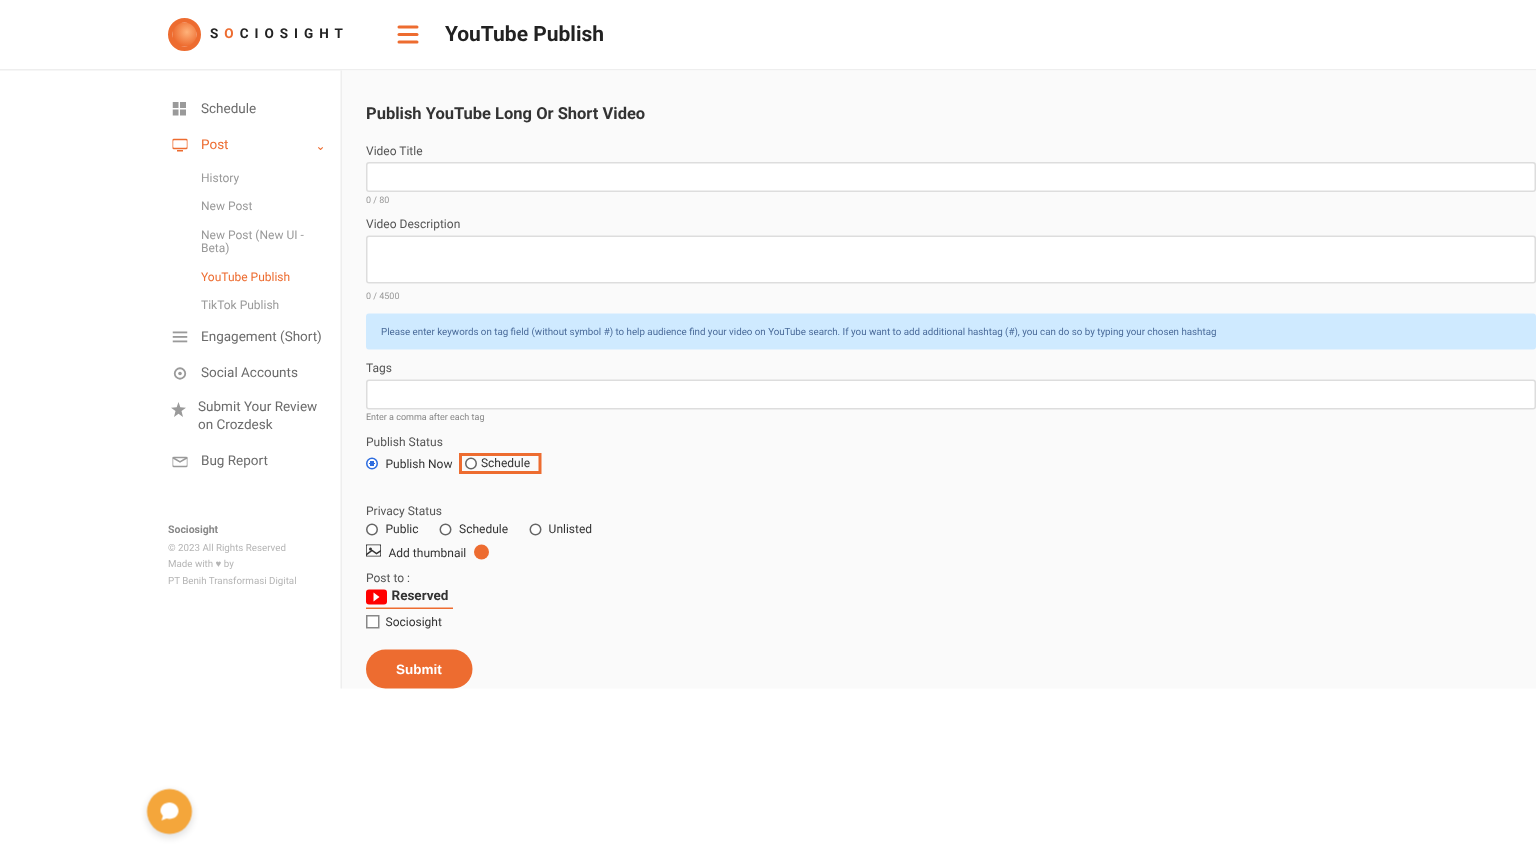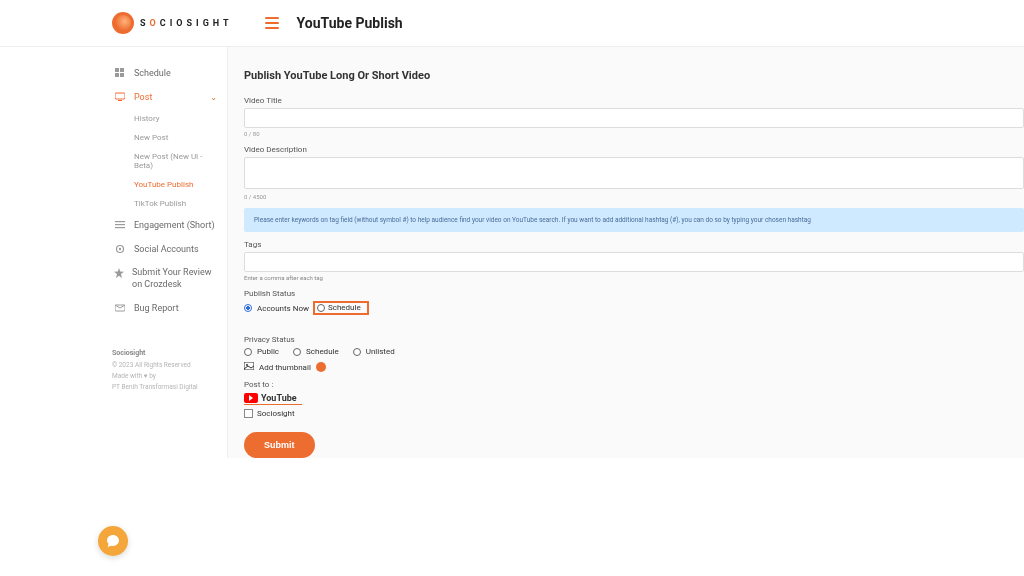--- a/index.html
+++ b/index.html
@@ -265,21 +265,21 @@
       <div class="hint-bar">Please enter keywords on tag field (without symbol #) to help audience find your video on YouTube search. If you want to add additional hashtag (#), you can do so by typing your chosen hashtag</div>
 
       <label class="form-label">Tags</label>
       <input class="text-input" style="">
       <div class="tag-help">Enter a comma after each tag</div>
 
       <div class="block">
         <label class="form-label">Publish Status</label>
         <div class="radio-row">
           <span class="radio checked"></span>
-          <span>Accounts Now</span>
+          <span>Publish Now</span>
           <span class="highlight-box">
             <span class="radio"></span>
             <span>Schedule</span>
           </span>
         </div>
       </div>
 
       <div class="block" style="margin-top:20px">
         <label class="form-label">Privacy Status</label>
         <div class="radio-row">
@@ -306,21 +306,21 @@
           <span>Add thumbnail</span>
           <span class="badge"></span>
         </div>
       </div>
 
       <div class="block">
         <label class="form-label">Post to :</label>
         <div style="margin-top:2px">
           <span class="yt-pill">
             <span class="yt-ic"></span>
-            <span>YouTube</span>
+            <span>Reserved</span>
           </span>
           <div class="red-underline"></div>
         </div>
         <div class="inline-row" style="margin-top:4px">
           <span class="checkbox"></span>
           <span>Sociosight</span>
         </div>
       </div>
 
       <button class="submit-btn">Submit</button>

